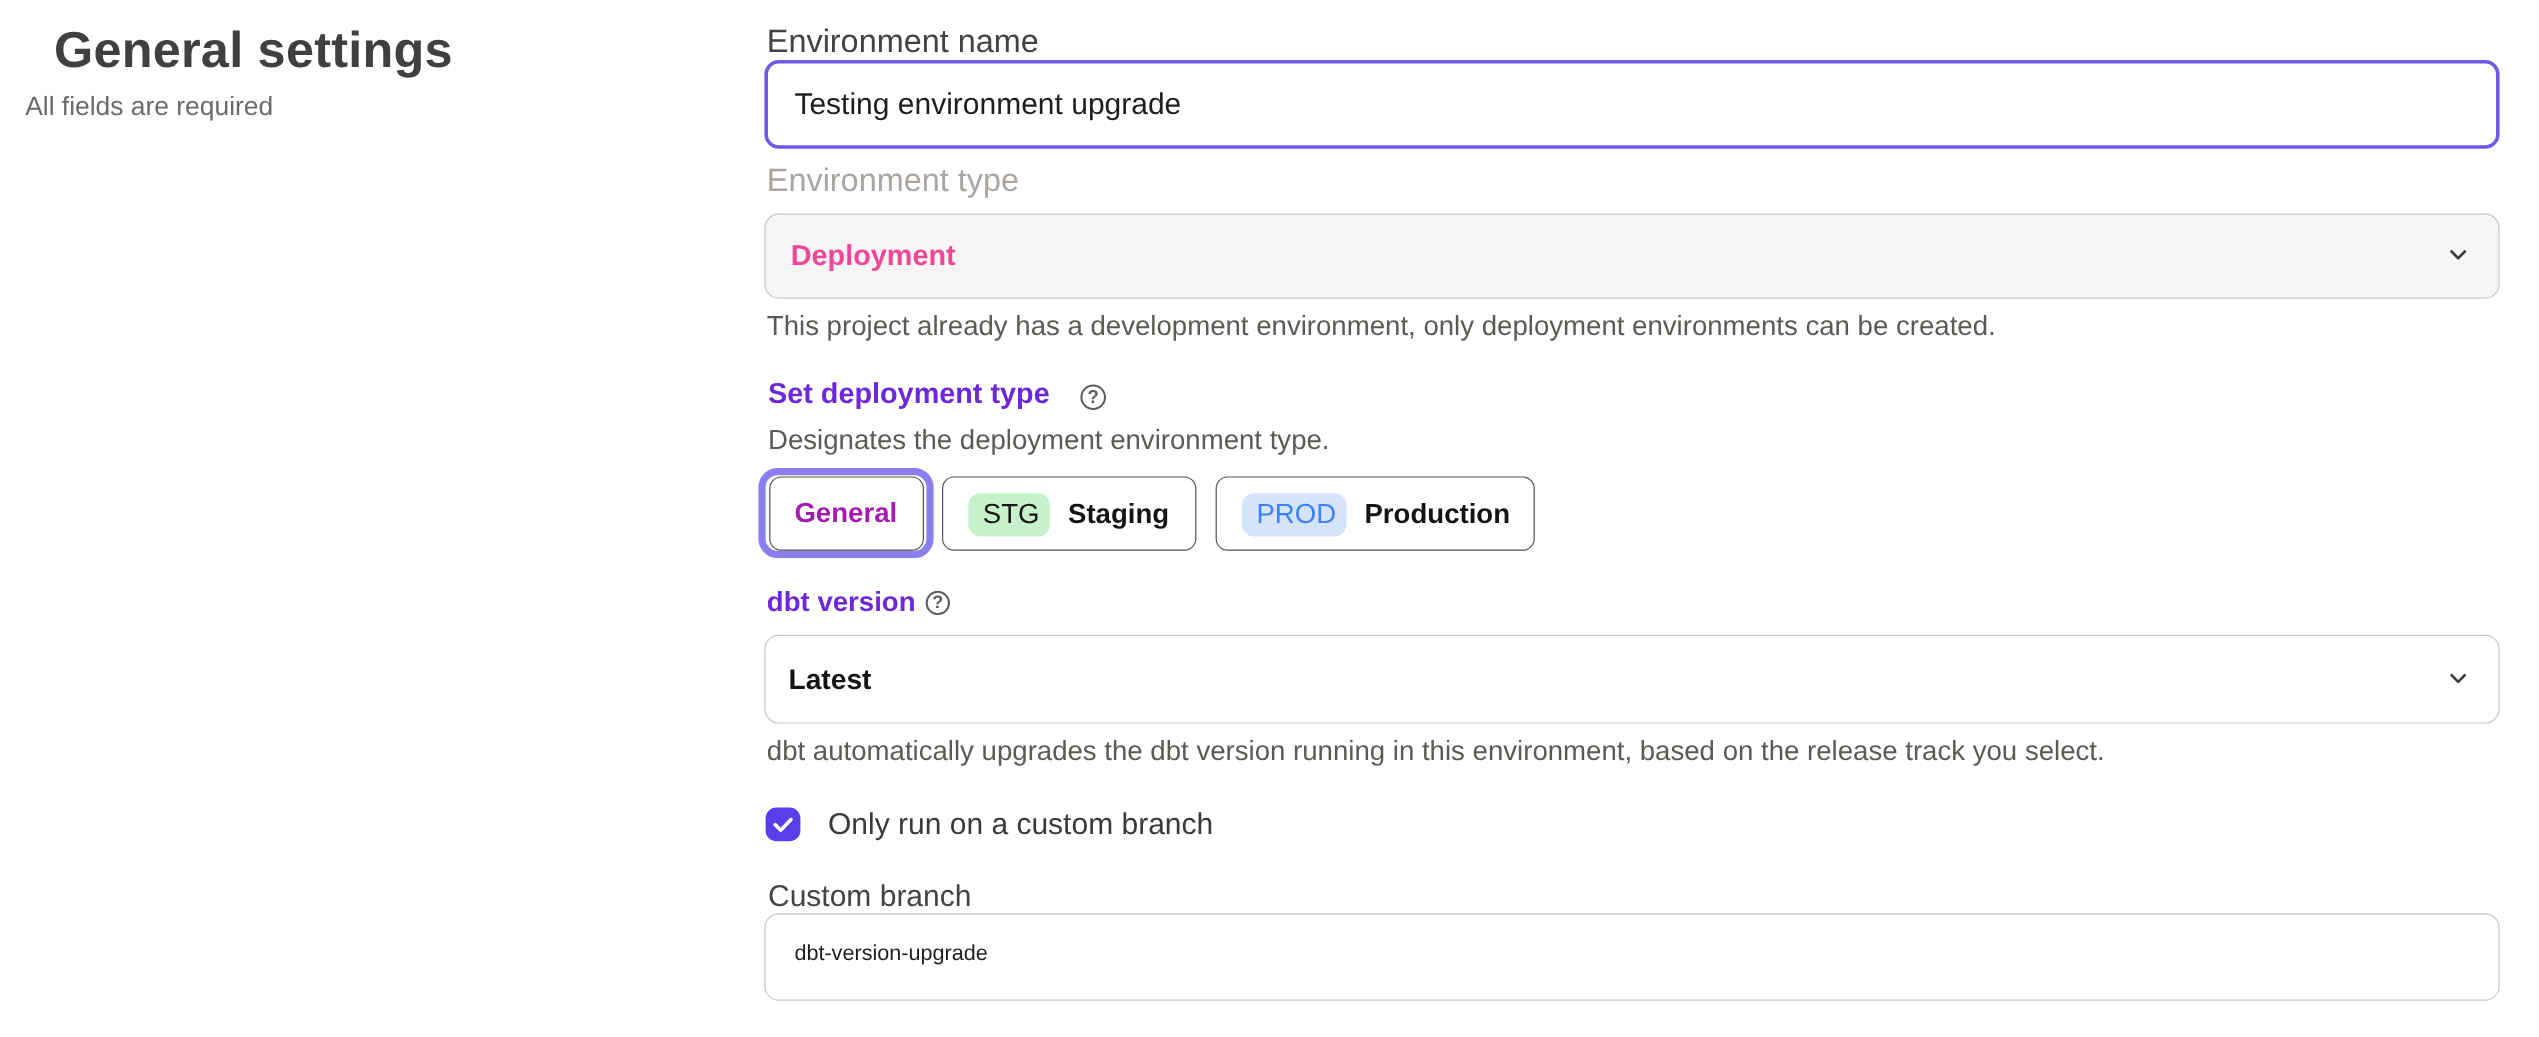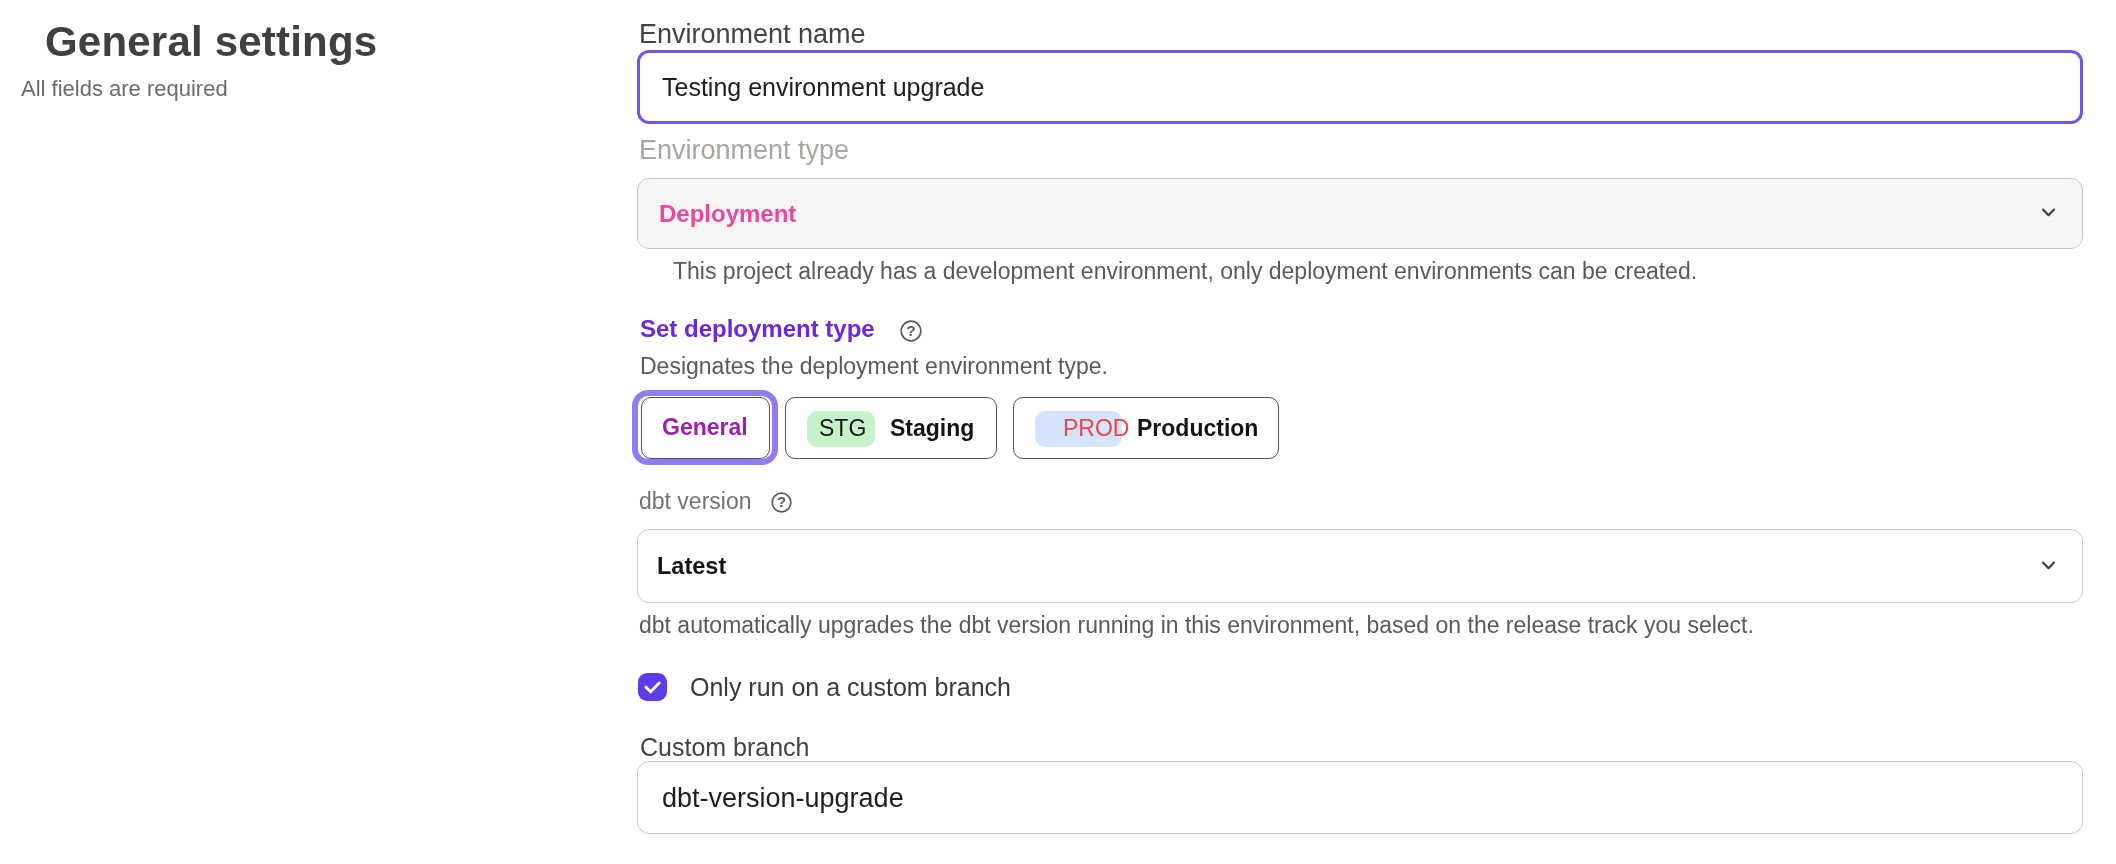--- a/index.html
+++ b/index.html
@@ -16,56 +16,56 @@
   <div class="abs" style="left:639px; top:20.9px; font-size:27px; color:#454240;">Environment name</div>
   <div class="abs" style="left:637px; top:50px; width:1446px; height:74px; background:#fff; border:3px solid #6f58e8; border-radius:12px;"></div>
   <div class="abs" style="left:662px; top:75.2px; font-size:25px; color:#201e1d;">Testing environment upgrade</div>
 
   <div class="abs" style="left:639px; top:137px; font-size:27px; color:#aaa5a1;">Environment type</div>
   <div class="abs" style="left:637px; top:178px; width:1446px; height:71px; background:#f6f5f4; border:1.5px solid #cbc7c5; border-radius:12px;"></div>
   <div class="abs" style="left:659px; top:201.5px; font-size:24px; font-weight:600; color:#ec4899;">Deployment</div>
   <svg class="abs" style="left:2040px; top:205px;" width="16" height="16" viewBox="0 0 16 16">
     <polyline points="3,4.6 8.5,10.2 14,4.6" fill="none" stroke="#403c39" stroke-width="2.2" stroke-linecap="round" stroke-linejoin="round"></polyline>
   </svg>
-  <div class="abs" style="left:639px; top:259.6px; font-size:23px; color:#5d5954;margin-left:34px;">This project already has a development environment, only deployment environments can be created.</div>
+  <div class="abs" style="left:639px; top:259.6px; font-size:23px; color:#5d5954;">This project already has a development environment, only deployment environments can be created.</div>
 
   <div class="abs" style="left:640px; top:316.8px; font-size:24px; font-weight:700; color:#6d28d9;">Set deployment type</div>
   <svg class="abs" style="left:900px; top:320px;" width="22" height="22" viewBox="0 0 22 22">
     <circle cx="11" cy="11" r="9.8" fill="none" stroke="#5f5b58" stroke-width="1.7"></circle>
     <text x="11" y="15.6" font-size="15.5" font-weight="600" text-anchor="middle" fill="#5f5b58" font-family="Liberation Sans">?</text>
   </svg>
   <div class="abs" style="left:640px; top:354.9px; font-size:23px; color:#5d5954;">Designates the deployment environment type.</div>
 
   <div class="abs" style="left:631.5px; top:389.5px; width:146.3px; height:75.9px; border:6px solid #8c7eee; border-radius:16px;"></div>
   <div class="abs" style="left:640.5px; top:397px; width:129.3px; height:62px; background:#fff; border:1.4px solid #55504c; border-radius:10px;"></div>
   <div class="abs" style="left:662px; top:415.5px; font-size:23px; font-weight:700; color:#a21caf;">General</div>
 
   <div class="abs" style="left:785px; top:396.5px; width:212px; height:62.5px; background:#fff; border:1.4px solid #55504c; border-radius:10px;"></div>
   <div class="abs" style="left:807px; top:411px; width:68px; height:36px; background:#c5f2cb; border-radius:10px;"></div>
   <div class="abs" style="left:819px; top:417px; font-size:23px; color:#171514;">STG</div>
   <div class="abs" style="left:890px; top:416.5px; font-size:23px; font-weight:700; color:#161413;">Staging</div>
 
   <div class="abs" style="left:1013px; top:396.5px; width:266px; height:62.5px; background:#fff; border:1.4px solid #55504c; border-radius:10px;"></div>
   <div class="abs" style="left:1035px; top:411px; width:87px; height:36px; background:#d5e4fa; border-radius:10px;"></div>
-  <div class="abs" style="left:1047px; top:417px; font-size:23px; color:#ef4444;margin-left:16px;">PROD</div>
+  <div class="abs" style="left:1047px; top:417px; font-size:23px; color:#3b82f6;">PROD</div>
   <div class="abs" style="left:1137px; top:416.5px; font-size:23px; font-weight:700; color:#161413;">Production</div>
 
-  <div class="abs" style="left:639px; top:490.4px; font-size:23px; font-weight:400; color:#737373;">dbt version</div>
+  <div class="abs" style="left:639px; top:490.4px; font-size:23px; font-weight:700; color:#6d28d9;">dbt version</div>
   <svg class="abs" style="left:771px; top:492px;" width="21" height="21" viewBox="0 0 21 21">
     <circle cx="10.5" cy="10.5" r="9.3" fill="none" stroke="#5f5b58" stroke-width="1.7"></circle>
     <text x="10.5" y="15" font-size="15" font-weight="600" text-anchor="middle" fill="#5f5b58" font-family="Liberation Sans">?</text>
   </svg>
   <div class="abs" style="left:637px; top:529px; width:1446px; height:74px; background:#fff; border:1.5px solid #cbc7c5; border-radius:12px;"></div>
   <div class="abs" style="left:657px; top:555px; font-size:23.5px; font-weight:600; color:#161413;">Latest</div>
   <svg class="abs" style="left:2040px; top:558px;" width="16" height="16" viewBox="0 0 16 16">
     <polyline points="3,4.6 8.5,10.2 14,4.6" fill="none" stroke="#403c39" stroke-width="2.2" stroke-linecap="round" stroke-linejoin="round"></polyline>
   </svg>
   <div class="abs" style="left:639px; top:614.4px; font-size:23px; color:#5d5954;">dbt automatically upgrades the dbt version running in this environment, based on the release track you select.</div>
 
   <div class="abs" style="left:638px; top:673px; width:29px; height:28px; background:#5b3deb; border-radius:9px;"></div>
   <svg class="abs" style="left:638px; top:673px;" width="29" height="28" viewBox="0 0 29 28">
     <polyline points="8,14.2 12.6,18.8 21.2,10" fill="none" stroke="#ffffff" stroke-width="3" stroke-linecap="round" stroke-linejoin="round"></polyline>
   </svg>
   <div class="abs" style="left:690px; top:674.9px; font-size:25px; color:#3c3a38;">Only run on a custom branch</div>
 
   <div class="abs" style="left:640px; top:734.9px; font-size:25px; color:#454240;">Custom branch</div>
   <div class="abs" style="left:637px; top:761px; width:1446px; height:73px; background:#fff; border:1.5px solid #cbc7c5; border-radius:12px;"></div>
-  <div class="abs" style="left:662px; top:785.1px; font-size:27px; color:#201e1d;">dbt-version-upgrade</div>
+  <div class="abs" style="left:662px; top:785.1px; font-size:18px; color:#201e1d;">dbt-version-upgrade</div>
 
 </body></html>

